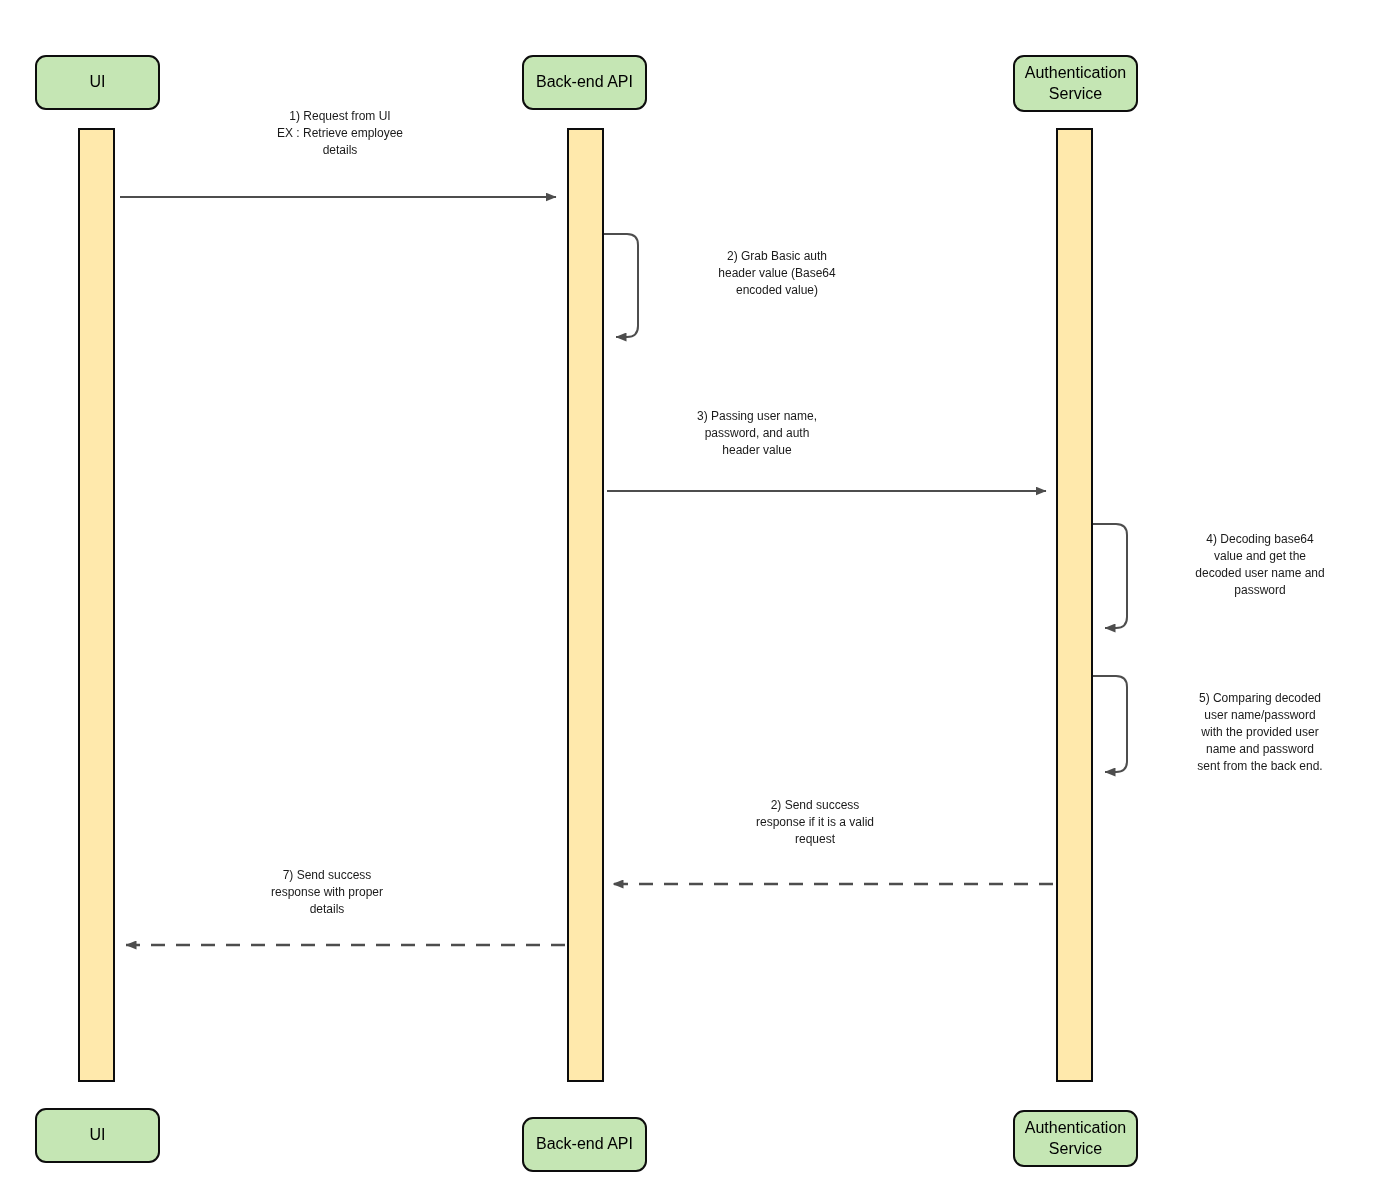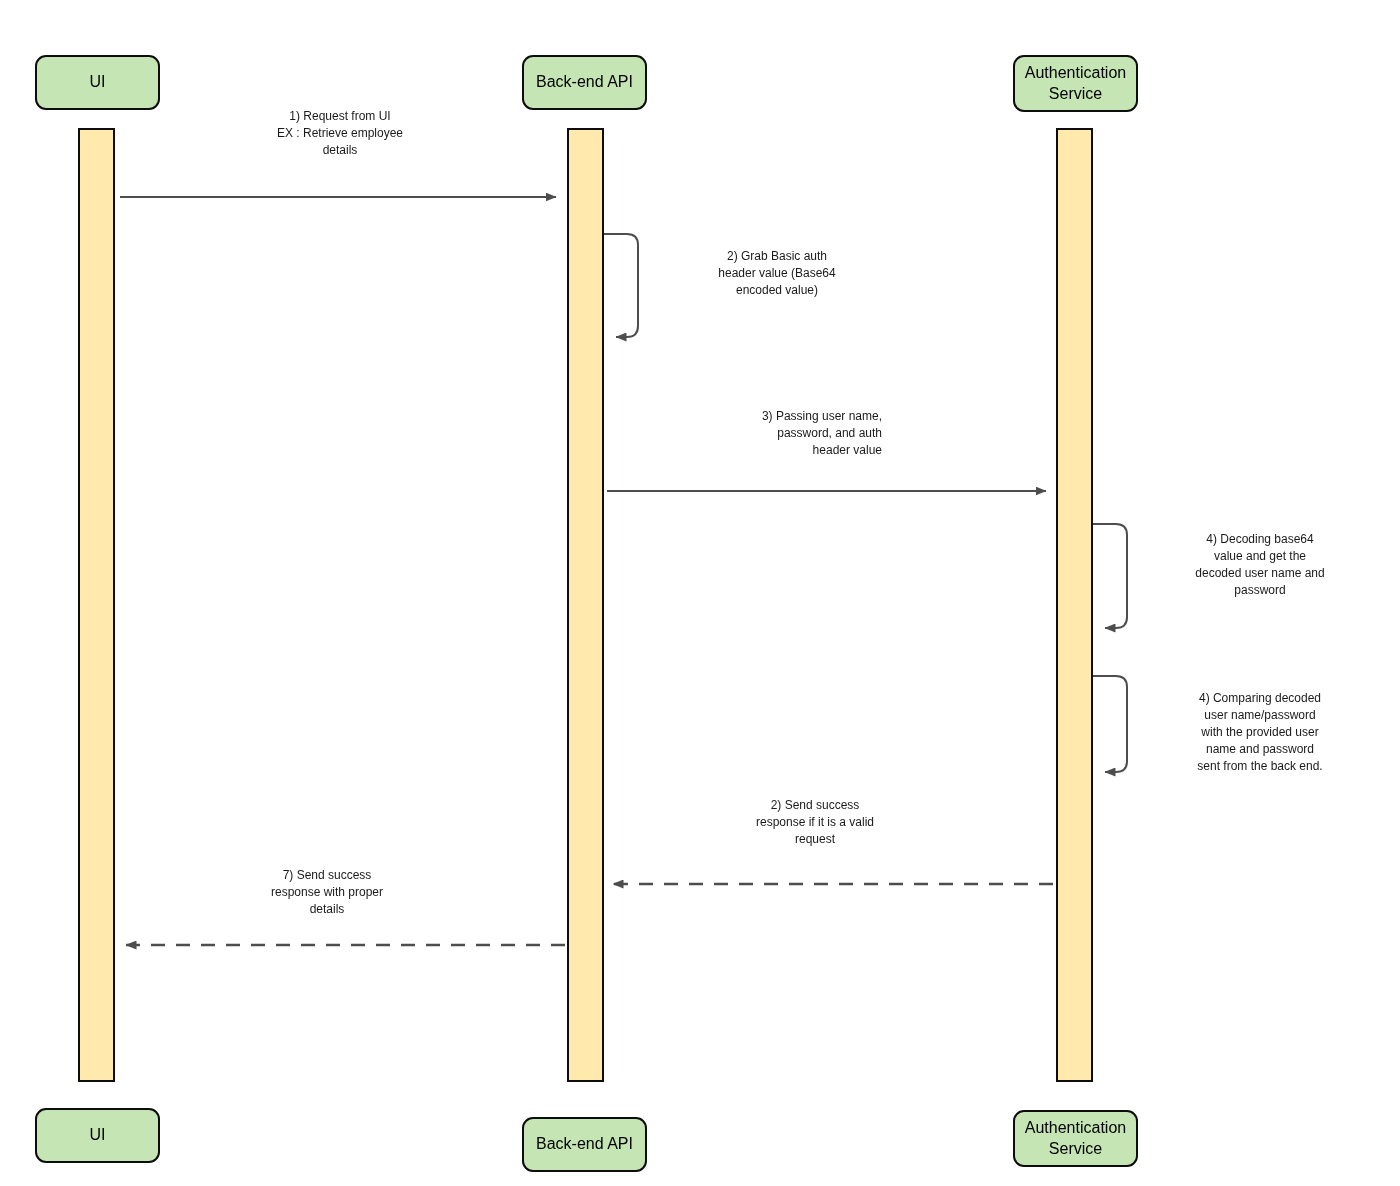--- a/index.html
+++ b/index.html
@@ -114,30 +114,30 @@
   <div class="activation" style="left:1056px; top:108px; width:37px; height:954px;"></div>
 
   <div class="msg-label" style="left:210px; top:88px; width:260px;">1) Request from UI
 EX : Retrieve employee
 details</div>
 
   <div class="msg-label" style="left:652px; top:228px; width:250px;">2) Grab Basic auth
 header value (Base64
 encoded value)</div>
 
-  <div class="msg-label" style="left:632px; top:388px; width:250px;text-align:right;">3) Passing user name,
+  <div class="msg-label" style="left:632px; top:388px; width:250px;">3) Passing user name,
 password, and auth
 header value</div>
 
   <div class="msg-label" style="left:1140px; top:511px; width:240px;">4) Decoding base64
 value and get the
 decoded user name and
 password</div>
 
-  <div class="msg-label" style="left:1140px; top:670px; width:240px;">4) Comparing decoded
+  <div class="msg-label" style="left:1140px; top:670px; width:240px;">5) Comparing decoded
 user name/password
 with the provided user
 name and password
 sent from the back end.</div>
 
   <div class="msg-label" style="left:690px; top:777px; width:250px;">2) Send success
 response if it is a valid
 request</div>
 
   <div class="msg-label" style="left:202px; top:847px; width:250px;">7) Send success

